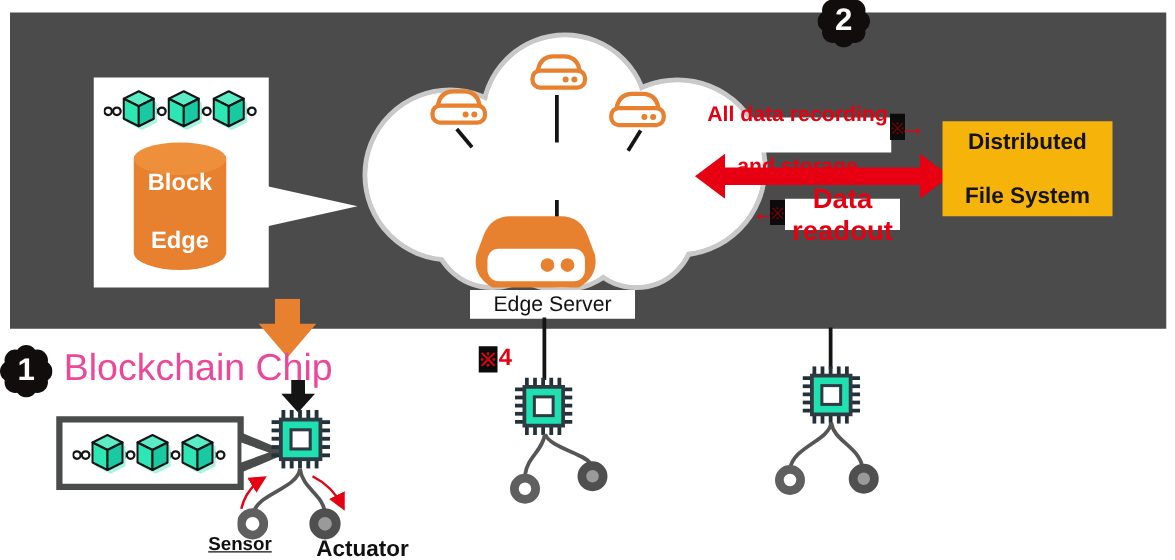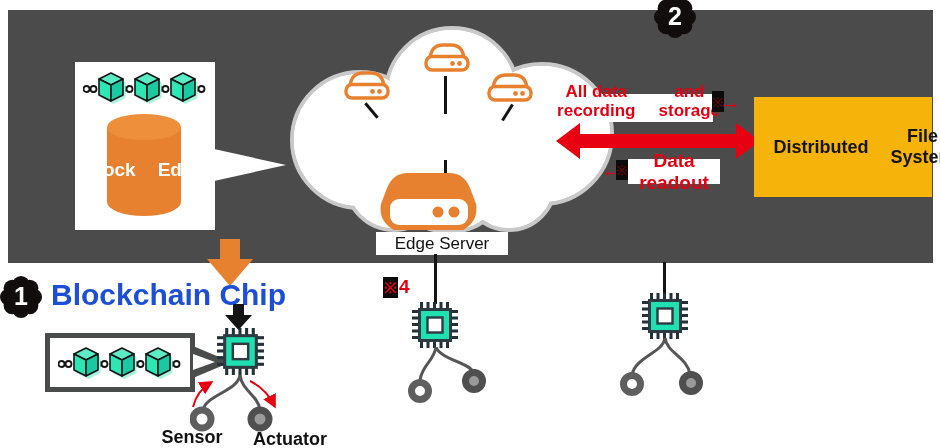--- a/index.html
+++ b/index.html
@@ -4,21 +4,21 @@
 <style>
   html,body{margin:0;padding:0;background:#fff;}
   body{font-family:"Liberation Sans", sans-serif;}
   #stage{position:relative;width:940px;height:448px;background:#fff;overflow:hidden;}
   .abs{position:absolute;}
   .banner{left:8px;top:10px;width:925px;height:253px;background:#4B4B4C;}
   .whitebox{background:#fff;}
   .vline{width:3px;background:#141414;}
   .redtxt{color:#E60012;font-weight:bold;}
   .ctr{display:flex;align-items:center;justify-content:center;text-align:center;}
-  .col{flex-direction:row;gap:22px;}
+  .col{flex-direction:column;gap:22px;}
   .badge-num{position:absolute;inset:0;display:flex;align-items:center;justify-content:center;
              color:#fff;font-weight:bold;font-size:25px;padding-bottom:2px;}
   .black-sq{background:#0b0b0b;color:#8B0000;font-size:13px;overflow:hidden;
             display:flex;align-items:center;justify-content:center;}
   svg{display:block;}
 </style>
 </head>
 <body>
 
 <div id="stage">
@@ -182,23 +182,23 @@
   </div>
   <div class="abs black-sq" style="left:712px;top:91px;width:12px;height:21px;">※</div>
   <span class="abs redtxt" style="left:719px;top:89px;font-size:22px;">→</span>
 
   <svg class="abs" style="left:556px;top:121px;" width="204" height="40" viewBox="0 0 204 40">
     <polygon points="0,20 24,2 24,13 180,13 180,2 204,20 180,38 180,27 24,27 24,38" fill="#E60012"></polygon>
   </svg>
 
   <span class="abs redtxt" style="left:601px;top:157px;font-size:22px;">←</span>
   <div class="abs black-sq" style="left:616px;top:160px;width:12px;height:20px;">※</div>
-  <div class="abs whitebox ctr redtxt" style="left:628px;top:159px;width:92px;height:25px;font-size:19px;">Data readout</div>
-
-  <div class="abs ctr col" style="left:754px;top:97px;width:136px;height:100px;background:#F6B40A;color:#141414;font-weight:bold;font-size:18px;line-height:21px;padding-left:42px;">
+  <div class="abs whitebox ctr redtxt" style="left:628px;top:159px;width:92px;height:25px;font-size:22px;">Data readout</div>
+
+  <div class="abs ctr col" style="left:754px;top:97px;width:136px;height:76px;background:#F6B40A;color:#141414;font-weight:bold;font-size:18px;line-height:21px;">
     <span>Distributed</span>
     <span>File System</span>
   </div>
 
   <svg class="abs" style="left:205px;top:239px;" width="50" height="49" viewBox="0 0 50 49">
     <polygon points="15,0 35,0 35,20 48,20 25,47 2,20 15,20" fill="#E8812F"></polygon>
   </svg>
 
   <div class="abs" style="left:0px;top:276px;width:42px;height:42px;">
     <svg width="42" height="42" viewBox="0 0 44 44">
@@ -209,21 +209,21 @@
         <circle cx="12.8" cy="31.2" r="9"></circle>
           <circle cx="9" cy="22" r="9"></circle>
           <circle cx="12.8" cy="12.8" r="9"></circle>
         <circle cx="22" cy="9" r="9"></circle>
           <circle cx="31.2" cy="12.8" r="9"></circle>
           <circle cx="22" cy="22" r="15"></circle>
       </g>
     </svg>
     <span class="badge-num">1</span>
   </div>
-  <div class="abs" style="left:51px;top:278px;font-size:30px;font-weight:700;color:#1d4ed8;">Blockchain Chip</div>
+  <div class="abs" style="left:51px;top:278px;font-size:30px;font-weight:400;color:#ec4899;">Blockchain Chip</div>
 
   <div class="abs whitebox" style="left:45px;top:333px;width:150px;height:59px;border:5px solid #4a4b4b;box-sizing:border-box;">
     <svg class="abs" style="left:7px;top:7px;" width="126" height="38" viewBox="0 0 124 38">
       <use href="#sym-chain"></use>
     </svg>
   </div>
   <svg class="abs" style="left:193px;top:345px;" width="40" height="35">
     <polygon points="0,1 38,17 0,33" fill="#4a4b4b"></polygon>
     <polygon points="0,9 22,17 0,25" fill="#fff"></polygon>
   </svg>
@@ -241,21 +241,21 @@
         <path d="M0 0 L7 3.5 L0 7 Z" fill="#E60012"></path>
       </marker>
     </defs>
     <path d="M50 2 C48 18 16 22 13 37" stroke="#565656" stroke-width="3" fill="none"></path>
     <path d="M50 2 C52 18 68 22 70 37" stroke="#565656" stroke-width="3" fill="none"></path>
     <path d="M3 34 Q7 18 20 10" stroke="#E60012" stroke-width="2" fill="none" marker-end="url(#redhead)"></path>
     <path d="M60 8 Q76 16 84 32" stroke="#E60012" stroke-width="2" fill="none" marker-end="url(#redhead)"></path>
     <circle cx="12" cy="46" r="9" fill="#fff" stroke="#5f5f5f" stroke-width="7"></circle>
     <circle cx="70" cy="46" r="9" fill="#9a9a9a" stroke="#4f4f4f" stroke-width="7"></circle>
   </svg>
-  <div class="abs ctr" style="left:156px;top:427px;width:72px;font-size:18px;font-weight:600;color:#111;">Sensor</div>
+  <div class="abs ctr" style="left:156px;top:427px;width:72px;font-size:15px;font-weight:600;color:#111;text-decoration:underline;">Sensor</div>
   <div class="abs ctr" style="left:244px;top:429px;width:92px;font-size:18px;font-weight:600;color:#111;">Actuator</div>
 
   <div class="abs vline" style="left:434px;top:254px;height:50px;"></div>
   <div class="abs" style="left:383px;top:276px;display:flex;align-items:center;">
     <span class="black-sq" style="width:15px;height:21px;color:#E60012;font-size:15px;font-weight:bold;">※</span>
     <span class="redtxt" style="font-size:19px;margin-left:1px;">4</span>
   </div>
   <svg class="abs" style="left:412px;top:302px;" width="46" height="46">
       <use href="#sym-chip"></use>
     </svg>

